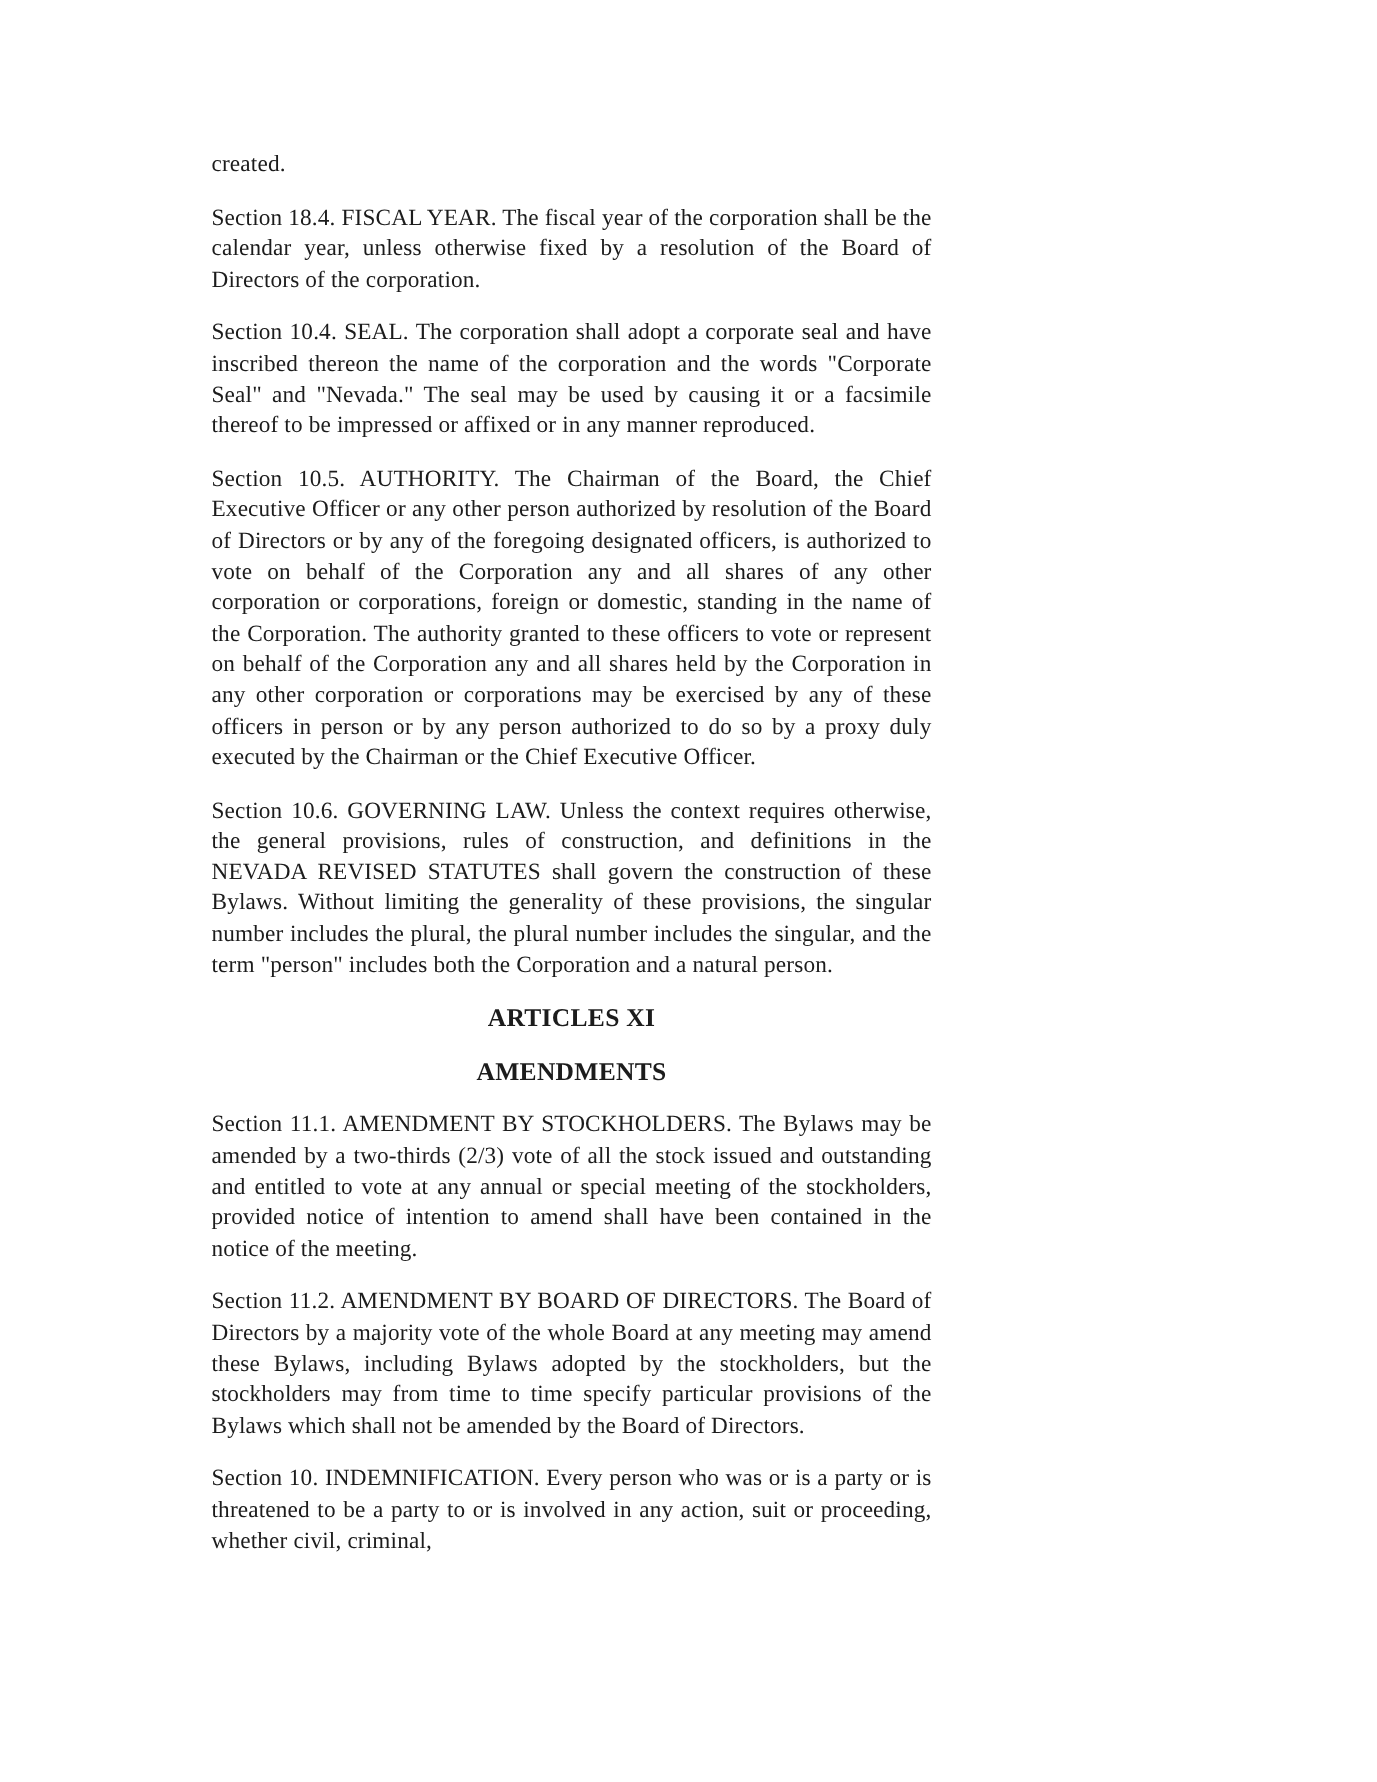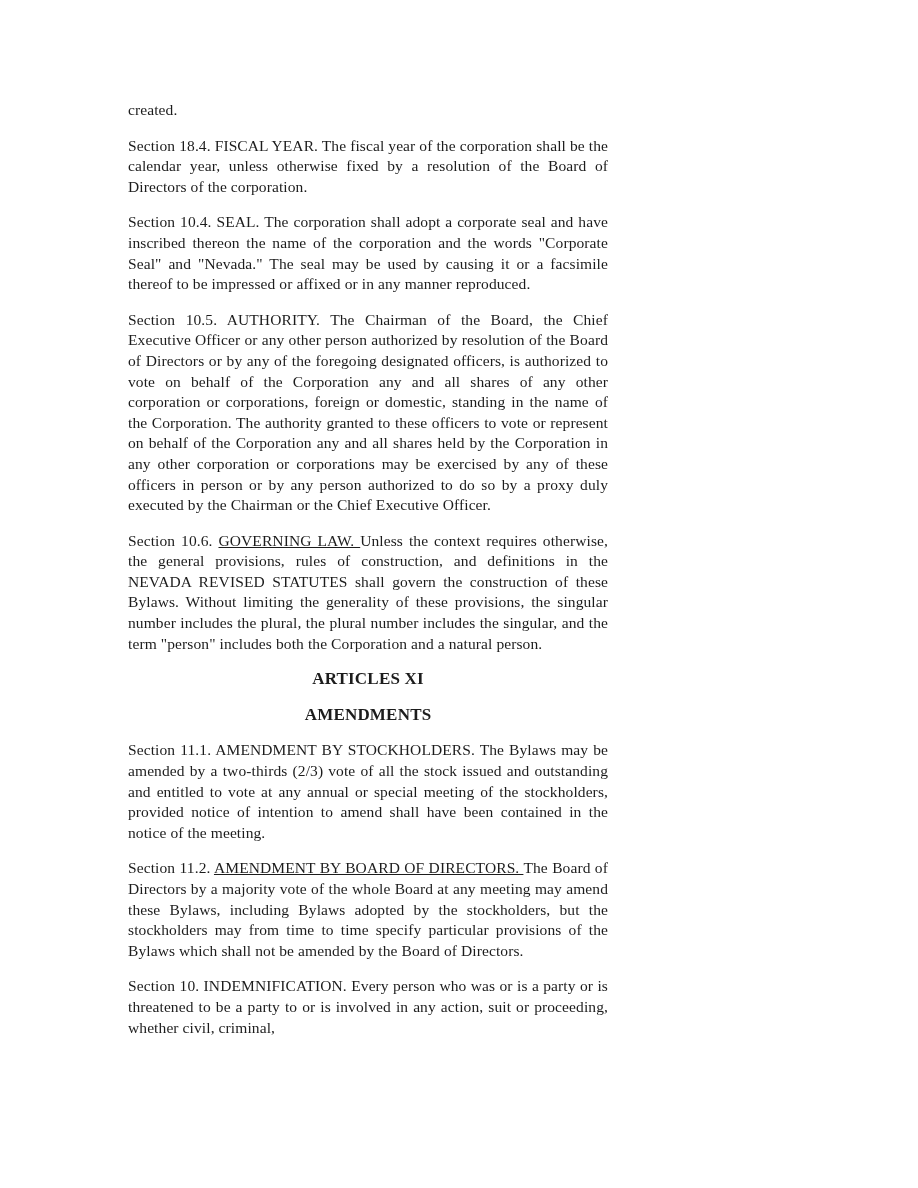--- a/index.html
+++ b/index.html
@@ -10,41 +10,41 @@
   .page {
     position: relative;
     width: 736px;
     height: 1188px;
     background: #ffffff;
     box-sizing: border-box;
     padding: 100px 128px 40px 128px;
     overflow: hidden;
     font-family: "Liberation Serif", "DejaVu Serif", serif;
     color: #1c1c1c;
+    margin-left: 13px;
   }
   .doc-paragraph {
     font-size: 15.5px;
     line-height: 20.6px;
     text-align: justify;
     margin: 0 0 15px 0;
     letter-spacing: 0.1px;
   }
   .doc-paragraph:first-child {
     text-align: left;
   }
   .doc-heading {
     font-size: 17px;
     line-height: 20.6px;
     font-weight: bold;
     text-align: center;
     margin: 0 0 15px 0;
     letter-spacing: 0.2px;
   }
   .seg-underline {
-    text-decoration: underline;
   }
 </style>
 </head>
 <body>
 
 <div class="page">
   <div id="doc-content" style="color: rgb(28, 28, 28);">
       <p class="doc-paragraph"><span>created.</span></p>
       <p class="doc-paragraph"><span>Section 18.4. FISCAL YEAR. The fiscal year of the corporation shall be the calendar year, unless otherwise fixed by a resolution of the Board of Directors of the corporation.</span></p>
       <p class="doc-paragraph"><span>Section 10.4. SEAL. The corporation shall adopt a corporate seal and have inscribed thereon the name of the corporation and the words "Corporate Seal" and "Nevada." The seal may be used by causing it or a facsimile thereof to be impressed or affixed or in any manner reproduced.</span></p>

